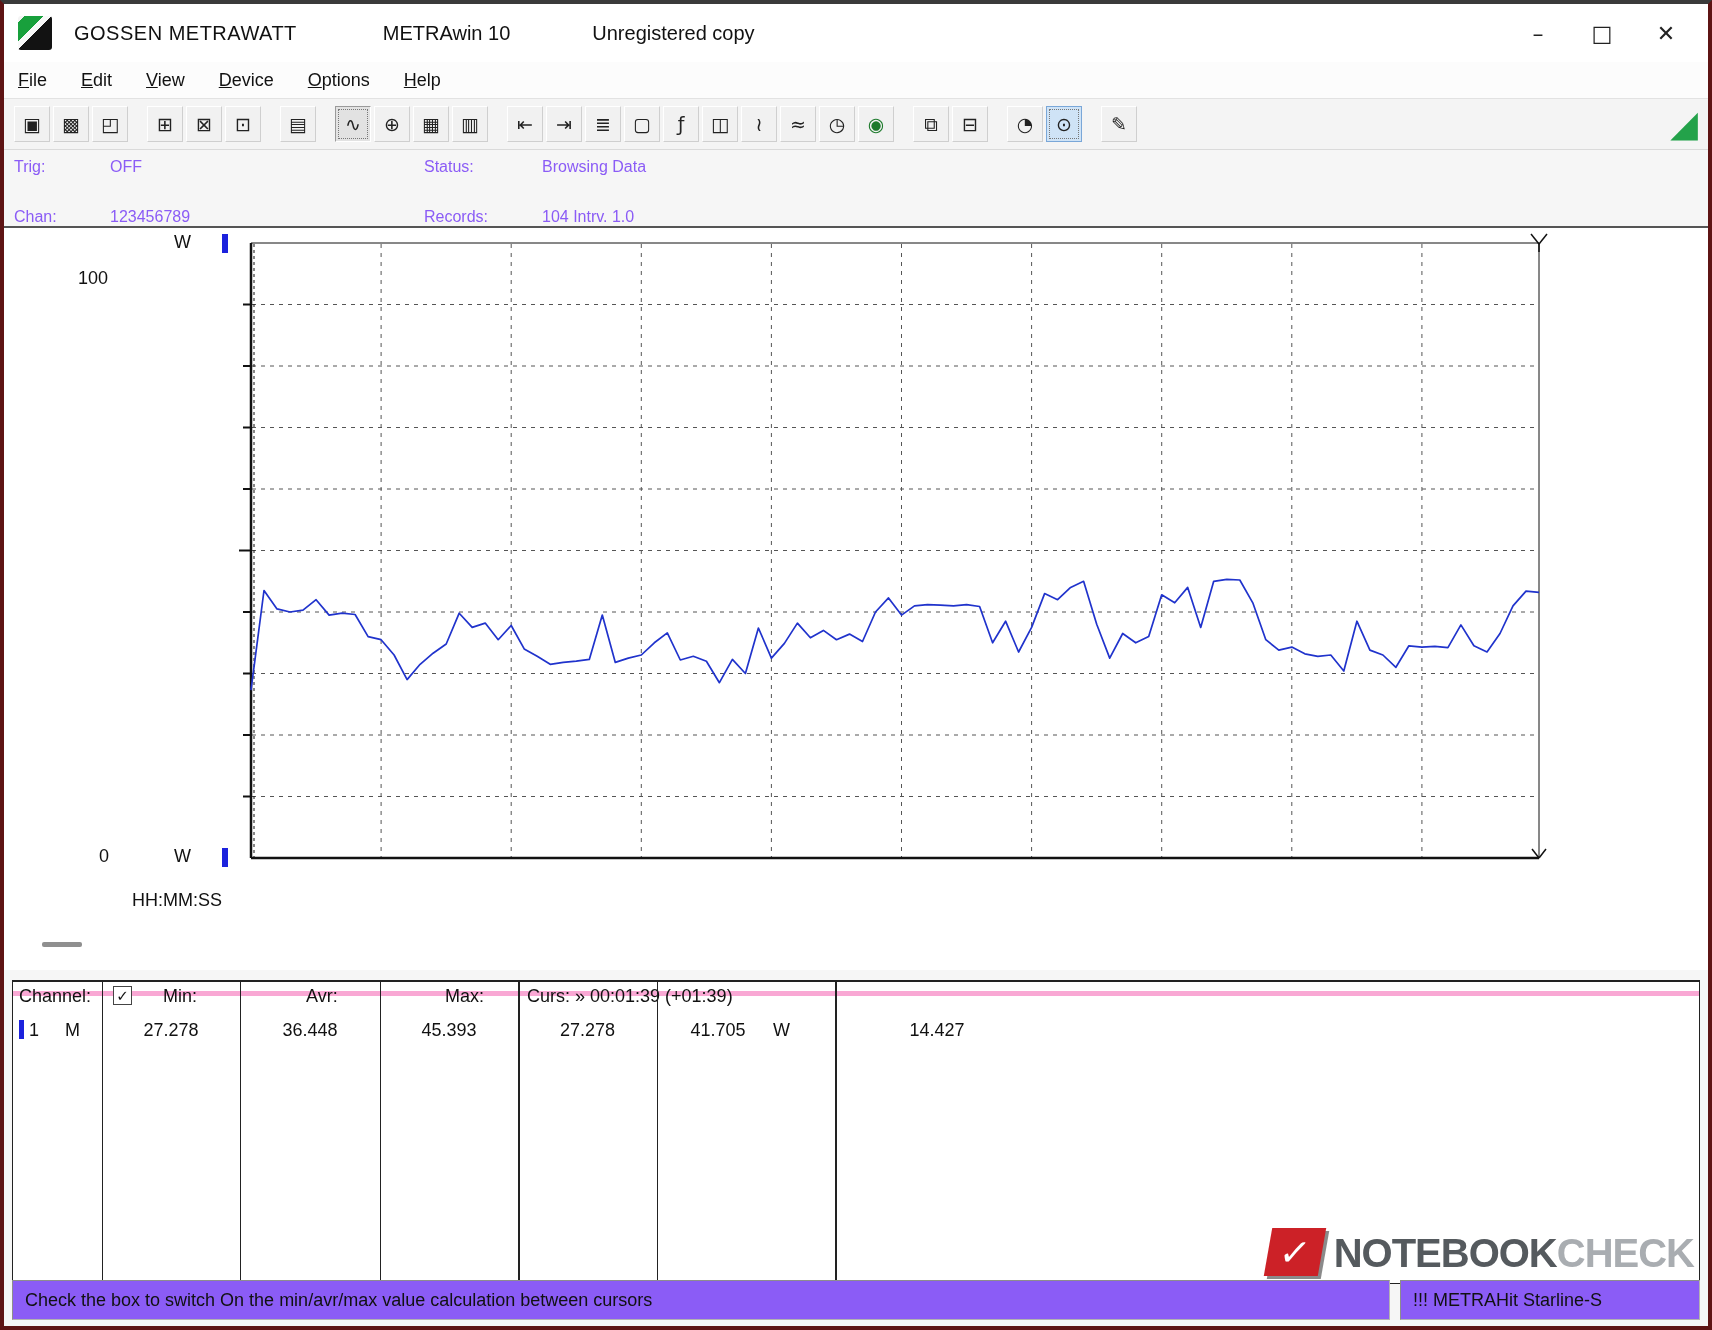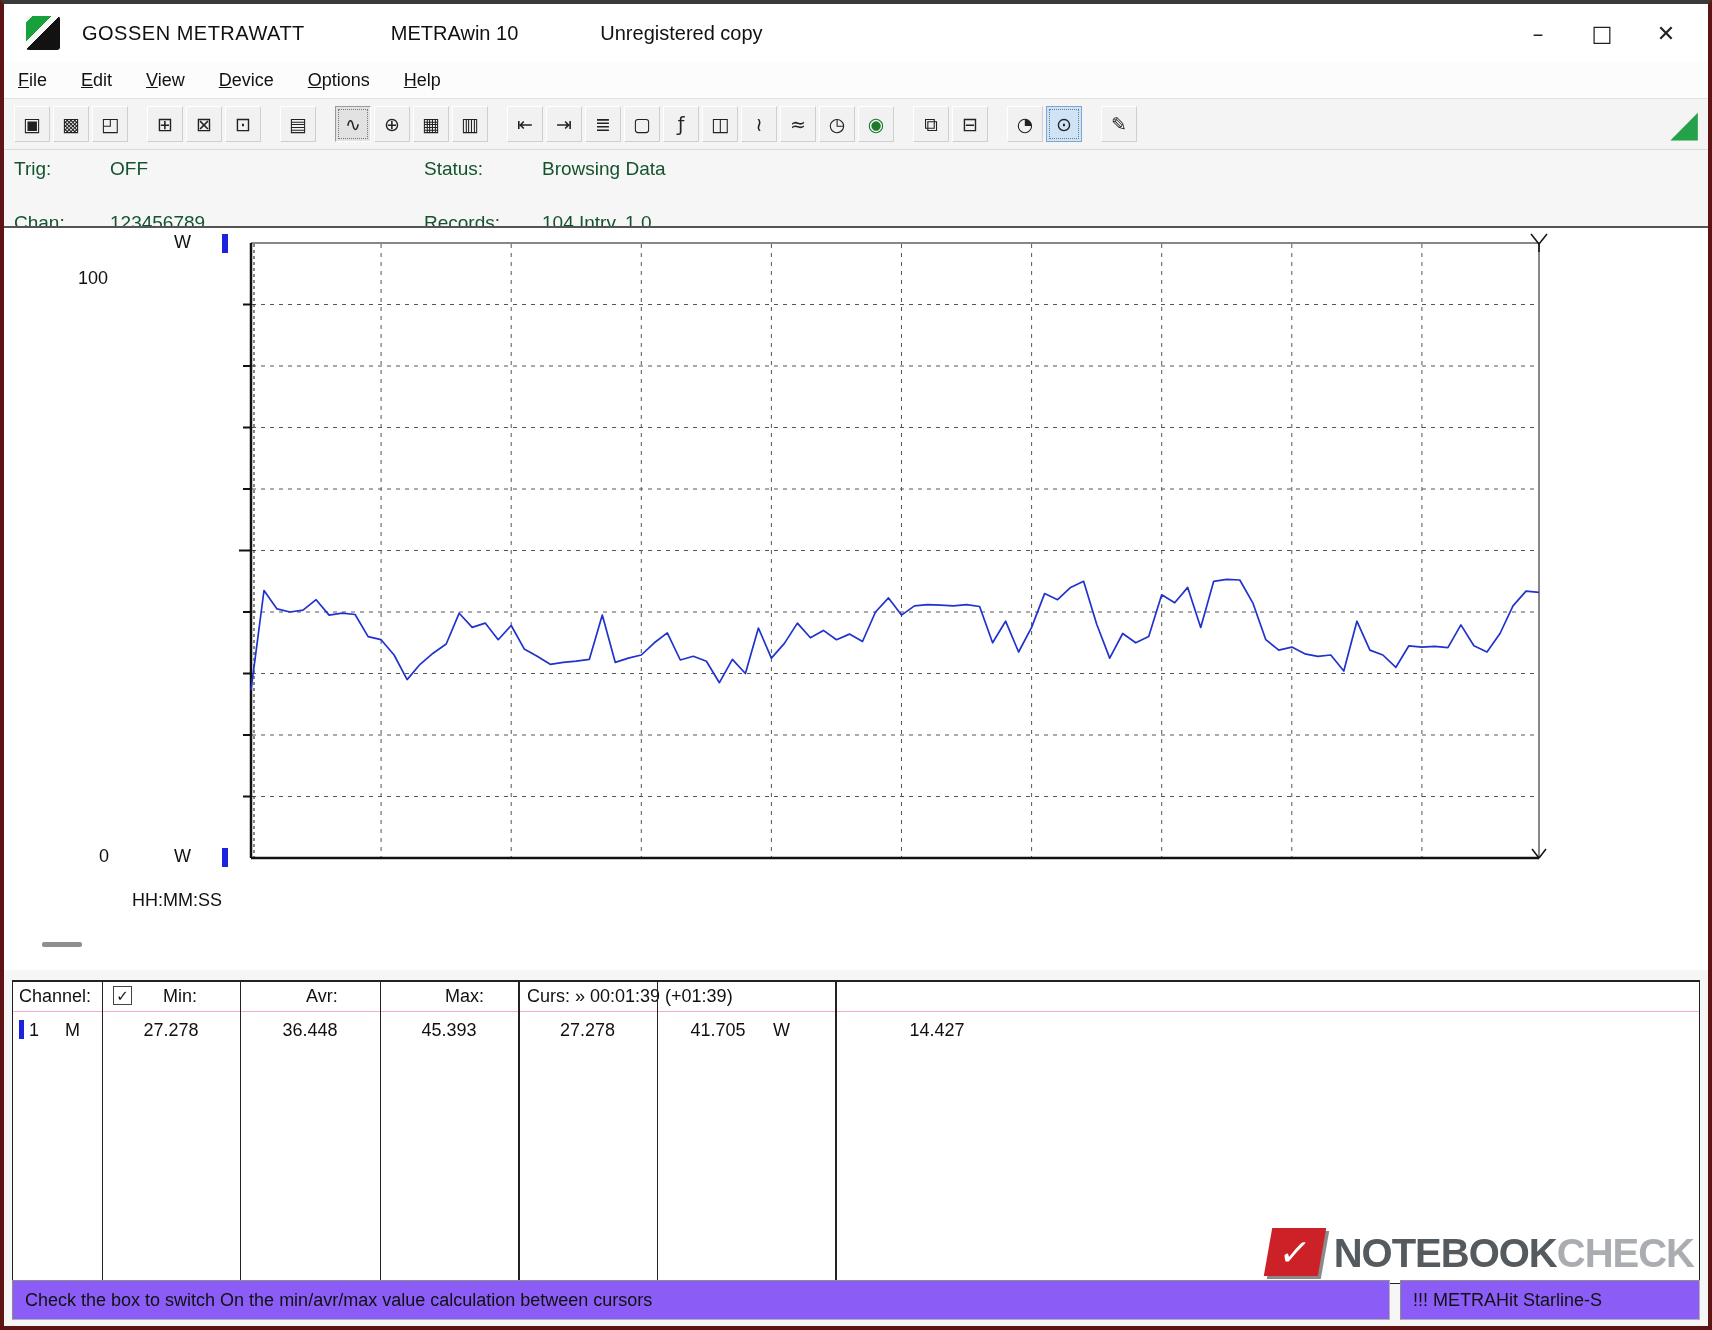--- a/index.html
+++ b/index.html
@@ -6,21 +6,21 @@
   html,body { width:1712px; height:1330px; }
   body {
     font-family: "Liberation Sans", "DejaVu Sans", sans-serif;
     background:#f6f6f6;
     border:4px solid #5e1414;
     border-top-color:#3a3a3a;
     overflow:hidden;
     position:relative;
   }
   
-  .titlebar { height:58px; background:#ffffff; display:flex; align-items:center; padding:0 10px 0 22px; }
+  .titlebar { height:58px; background:#ffffff; display:flex; align-items:center; padding:0 10px 0 14px; }
   .app-logo { width:34px; height:34px; border-radius:3px;
     background:linear-gradient(135deg,#f4f4f4 0 10%,#18a03c 10% 38%,#f8f8f8 38% 50%,#121212 50% 100%);
     flex:0 0 auto; }
   .title-brand { font-size:20px; color:#111; margin-left:22px; letter-spacing:0.5px; }
   .title-app { font-size:20px; color:#111; margin-left:86px; }
   .title-license { font-size:20px; color:#111; margin-left:82px; }
   .win-controls { margin-left:auto; display:flex; align-items:center; }
   .win-btn { width:64px; height:44px; display:flex; align-items:center; justify-content:center;
     font-size:22px; color:#222; cursor:default; font-family:"DejaVu Sans",sans-serif; }
   
@@ -33,40 +33,40 @@
   .tb-btn { width:36px; height:36px; margin-right:3px; background:#f1f1f1;
     border:1px solid #cfcfcf; border-top-color:#ffffff; border-left-color:#ffffff;
     display:flex; align-items:center; justify-content:center; }
   .tb-btn.gap { margin-left:16px; }
   .tb-btn.pressed { background:#e2e2e2; border-color:#ffffff; border-top-color:#9a9a9a; border-left-color:#9a9a9a; outline:1px dotted #777; outline-offset:-4px; }
   .tb-btn.accent { background:#cfe3f6; border-color:#7aa7d8; }
   .tb-glyph { font-family:"DejaVu Sans",sans-serif; font-size:19px; color:#222; line-height:1; }
   .grow-triangle { margin-left:auto; font-family:"DejaVu Sans",sans-serif; font-size:36px; color:#23a24a; line-height:0.8; }
   
   .statuspanel { height:76px; background:#f6f6f6; display:flex; padding:8px 0 0 10px; }
-  .sp-col { display:grid; grid-template-columns:auto auto; align-content:start; column-gap:14px; row-gap:6px; font-size:19px; color:#14532d;gap:32px; }
+  .sp-col { display:grid; grid-template-columns:auto auto; align-content:start; column-gap:14px; row-gap:6px; font-size:16px; color:#8b5cf6;gap:32px; }
   .sp-col.left { width:410px; grid-template-columns:64px auto; }
   .sp-col.mid  { grid-template-columns:86px auto; }
   
   .chart-section { height:744px; background:#ffffff; border-top:2px solid #555; position:relative; }
   .ylab { position:absolute; font-size:18px; color:#111; }
   .chan-marker { position:absolute; width:6px; height:19px; background:#1c22dd; }
   .xlab-row { position:absolute; top:662px; left:0; width:100%; height:26px; }
   .x-axis-title { position:absolute; left:128px; top:662px; font-size:18px; color:#111; }
   .hscroll-thumb { position:absolute; left:38px; top:714px; width:40px; height:5px; background:#8f8f8f; border-radius:2px; }
   #chart-svg { position:absolute; left:235px; top:12px; overflow:visible; }
   .grid-line { stroke:#555; stroke-width:1; stroke-dasharray:4 5; }
   .frame-thin { stroke:#111; stroke-width:1; }
   .frame-thick { stroke:#111; stroke-width:2.5; }
   .tickmark { stroke:#111; stroke-width:2; }
   .cursor-line { stroke:#111; stroke-width:1; stroke-dasharray:3 3; }
   .marker-line { stroke:#111; stroke-width:1.5; }
   
   .values-panel { height:304px; margin:10px 8px 0 8px; background:#ffffff; border:1px solid #222; border-top-width:2px; position:relative; font-size:18px; color:#111; }
-  .vp-header { position:absolute; top:0; left:0; width:100%; height:30px; border-bottom:1px solid #f9a8d4; }
+  .vp-header { position:absolute; top:0; left:0; width:100%; height:14px; border-bottom:5px solid #f9a8d4; }
   .vp-h { position:absolute; top:4px; }
   .vp-check { position:absolute; top:4px; left:100px; width:19px; height:19px; background:#fff; border:1px solid #444;
     display:flex; align-items:center; justify-content:center; font-size:15px; font-weight:bold; color:#111; }
   .vline { position:absolute; top:0; bottom:0; background:#222; }
   .vp-row-marker { position:absolute; top:38px; left:6px; width:5px; height:19px; background:#1c22dd; }
   .vp-cell { position:absolute; top:38px; text-align:center; }
   
   .statusbar { position:absolute; left:8px; right:8px; bottom:6px; height:40px; display:flex; gap:10px; font-size:18px; color:#111; }
   .sb-cell { background:#8b5cf6; border:1px solid #b2b2b2; border-top-color:#8d8d8d; border-left-color:#8d8d8d;
     display:flex; align-items:center; padding:0 12px; }

